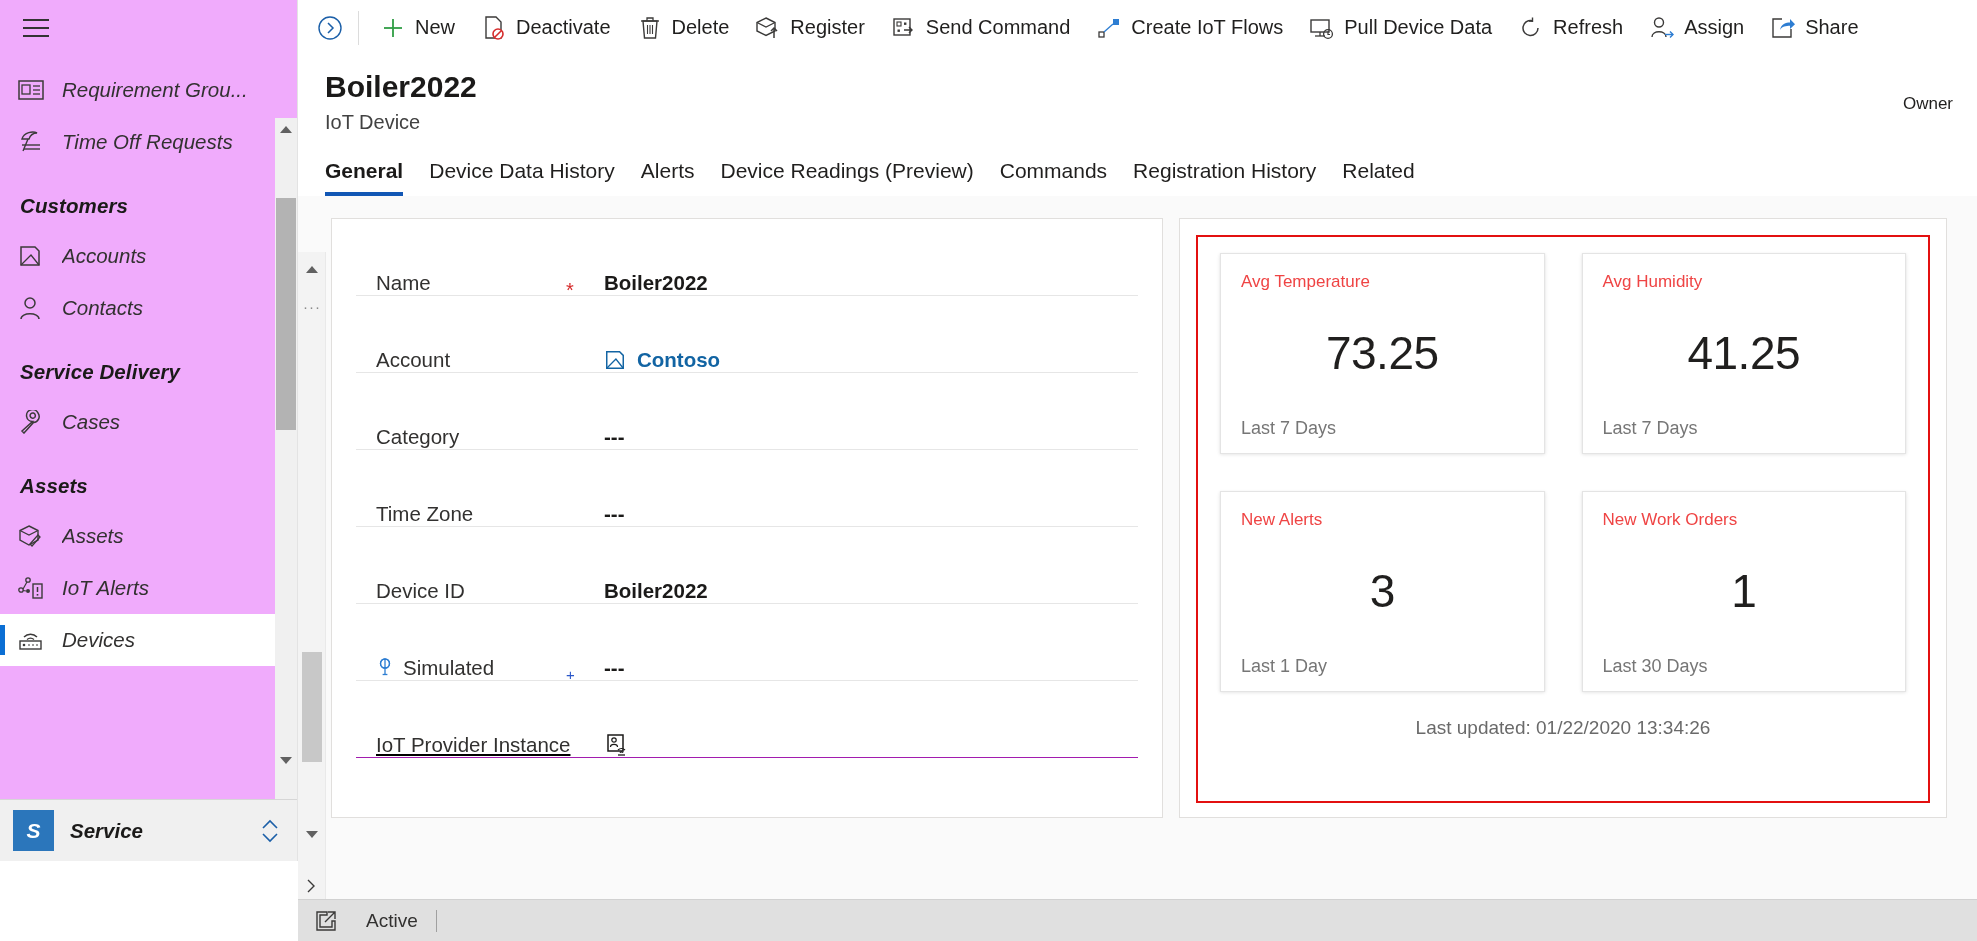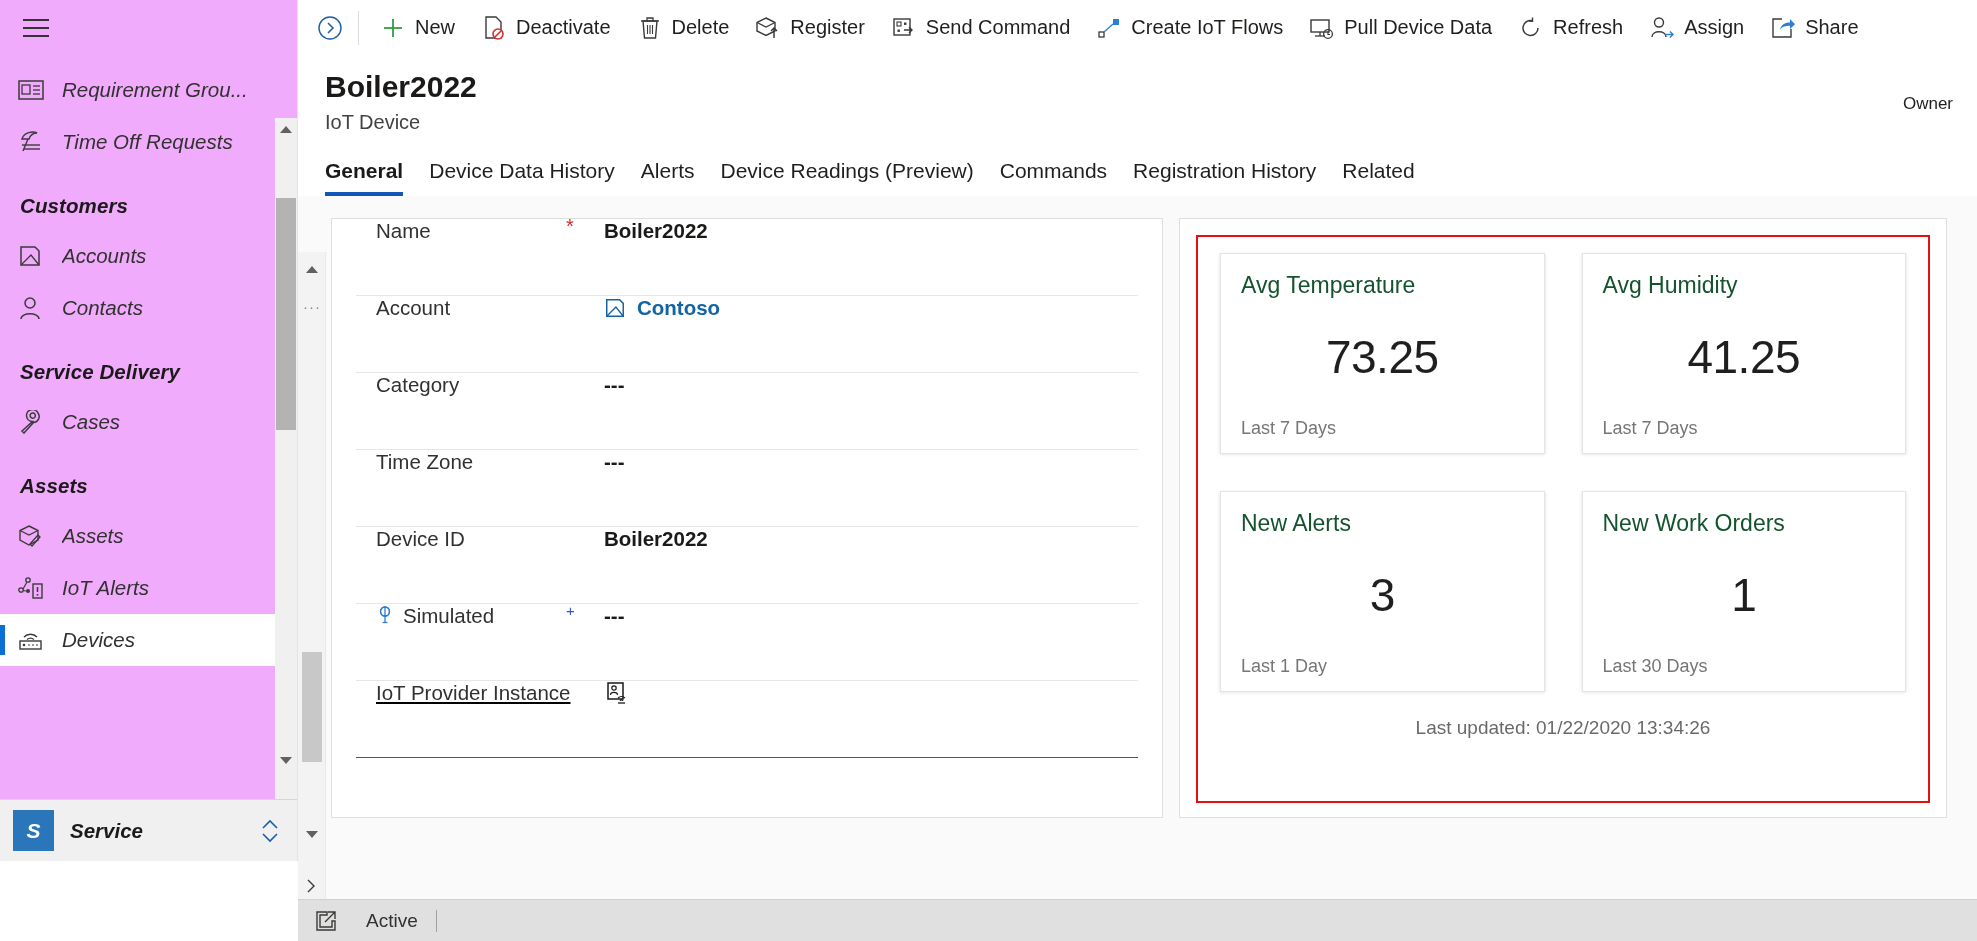--- a/index.html
+++ b/index.html
@@ -280,21 +280,21 @@
   }
   .form-card {
     background: #ffffff;
     border: 1px solid #e1dfdd;
     width: 832px;
     height: 600px;
     padding: 0 24px;
   }
   .field-row {
     display: flex;
-    align-items: flex-start;
+    align-items: flex-end;
     height: 77px;
     border-bottom: 1px solid #e6e6e6;
     position: relative;
   }
   .field-row:last-child { border-bottom: 1px solid #a21caf; text-decoration: underline; }
   .field-label {
     font-size: 20.5px;
     color: #323130;
     flex: 0 0 210px;
     display: flex;
@@ -369,22 +369,22 @@
     background: #ffffff;
     border: 1px solid #e4e4e4;
     box-shadow: 0 1.2px 3.6px rgba(0,0,0,0.13), 0 0.3px 0.9px rgba(0,0,0,0.10);
     height: 201px;
     padding: 18px 20px 14px 20px;
     display: flex;
     flex-direction: column;
     cursor: pointer;
   }
   .kpi-title {
-    font-size: 23px;
-    color: #14532d;
+    font-size: 17px;
+    color: #ef4444;
     flex: 0 0 auto;
   }
   .kpi-value {
     flex: 1 1 auto;
     display: flex;
     align-items: center;
     justify-content: center;
     font-size: 46px;
     color: #201f1e;
     letter-spacing: -0.5px;

